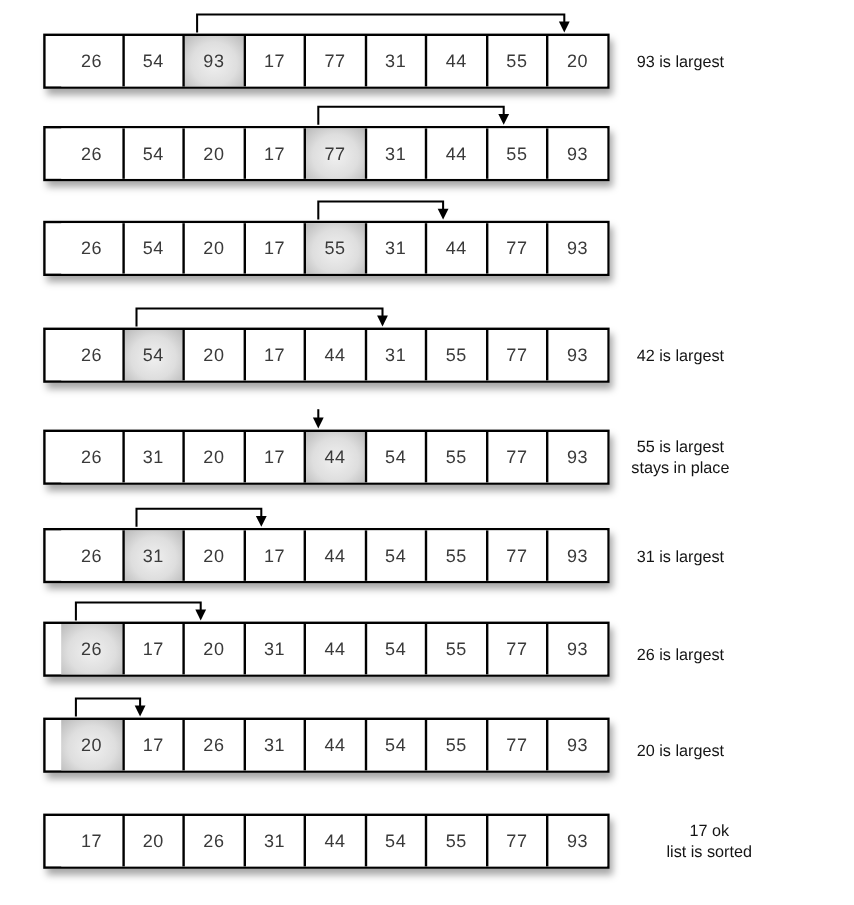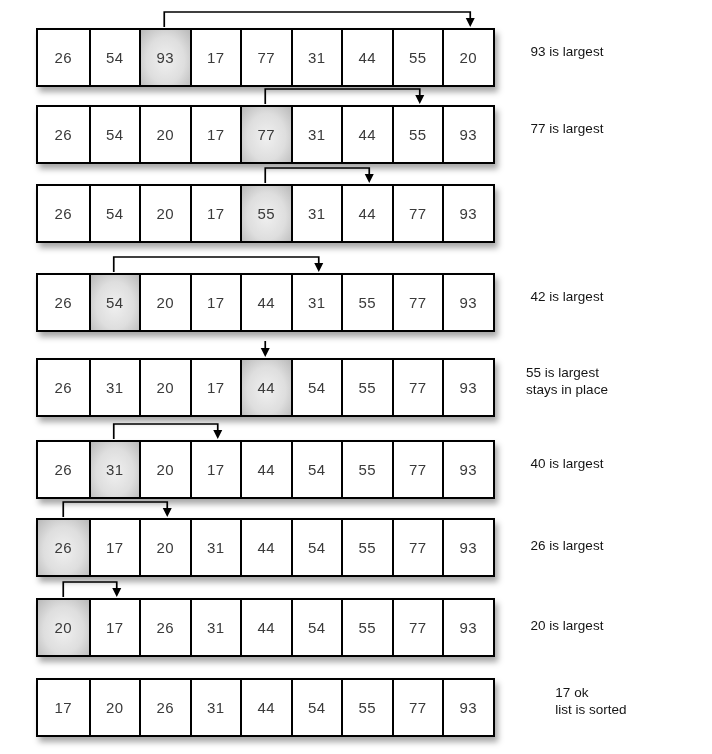--- a/index.html
+++ b/index.html
@@ -6,26 +6,27 @@
   body {
     width: 712px; height: 754px;
     font-family: "Liberation Sans", "DejaVu Sans", sans-serif;
     position: relative; overflow: hidden;
   }
   #canvas { position: relative; width: 712px; height: 754px; }
 
   .row {
     position: absolute;
     left: 36px;
-    height: 59px;
+    height: 46px;
     display: flex;
     box-sizing: border-box;
     border: 2px solid var(--box-border, #000);
     background: var(--box-fill, #fff);
     box-shadow: 3px 5px 6px var(--shadow, rgba(0,0,0,0.35));
+    padding-left: 13px;
   }
   .cell {
     width: 50.5px;
     box-sizing: border-box;
     border-left: 2.5px solid var(--box-border, #000);
     display: flex; align-items: center; justify-content: center;
     font-size: 15px;
     color: var(--number-text, #3a3a3a);
     letter-spacing: 0.5px;
     background: var(--box-fill, #fff);
@@ -34,21 +35,21 @@
   .cell.highlight {
     background: radial-gradient(ellipse at 50% 55%,
       var(--hl-center, #f0f0f0) 0%,
       #dedede 55%,
       var(--hl-edge, #b9b9b9) 100%);
   }
   .step-label {
     position: absolute;
     left: 499px; width: 136px; height: 46px;
     display: flex; align-items: center; justify-content: center;
-    text-align: left;
+    text-align: center;
     font-size: 13.5px; line-height: 17px;
     color: var(--label-text, #141414);
     white-space: pre-line;
   }
   #arrow-layer {
     position: absolute; top: 0; left: 0;
     width: 712px; height: 754px;
     pointer-events: none;
   }
 </style>
@@ -90,21 +91,20 @@
       <div class="cell">26</div>
       <div class="cell">54</div>
       <div class="cell">20</div>
       <div class="cell">17</div>
       <div class="cell highlight">77</div>
       <div class="cell">31</div>
       <div class="cell">44</div>
       <div class="cell">55</div>
       <div class="cell">93</div>
     </div>
-    <div class="step-label" style="top: 105px;">77 is largest</div>
     <div class="row" style="top: 184px;">
       <div class="cell">26</div>
       <div class="cell">54</div>
       <div class="cell">20</div>
       <div class="cell">17</div>
       <div class="cell highlight">55</div>
       <div class="cell">31</div>
       <div class="cell">44</div>
       <div class="cell">77</div>
       <div class="cell">93</div>
@@ -138,21 +138,21 @@
       <div class="cell">26</div>
       <div class="cell highlight">31</div>
       <div class="cell">20</div>
       <div class="cell">17</div>
       <div class="cell">44</div>
       <div class="cell">54</div>
       <div class="cell">55</div>
       <div class="cell">77</div>
       <div class="cell">93</div>
     </div>
-    <div class="step-label" style="top: 440px;">40 is largest</div>
+    <div class="step-label" style="top: 440px;">31 is largest</div>
     <div class="row" style="top: 518px;">
       <div class="cell highlight">26</div>
       <div class="cell">17</div>
       <div class="cell">20</div>
       <div class="cell">31</div>
       <div class="cell">44</div>
       <div class="cell">54</div>
       <div class="cell">55</div>
       <div class="cell">77</div>
       <div class="cell">93</div>

